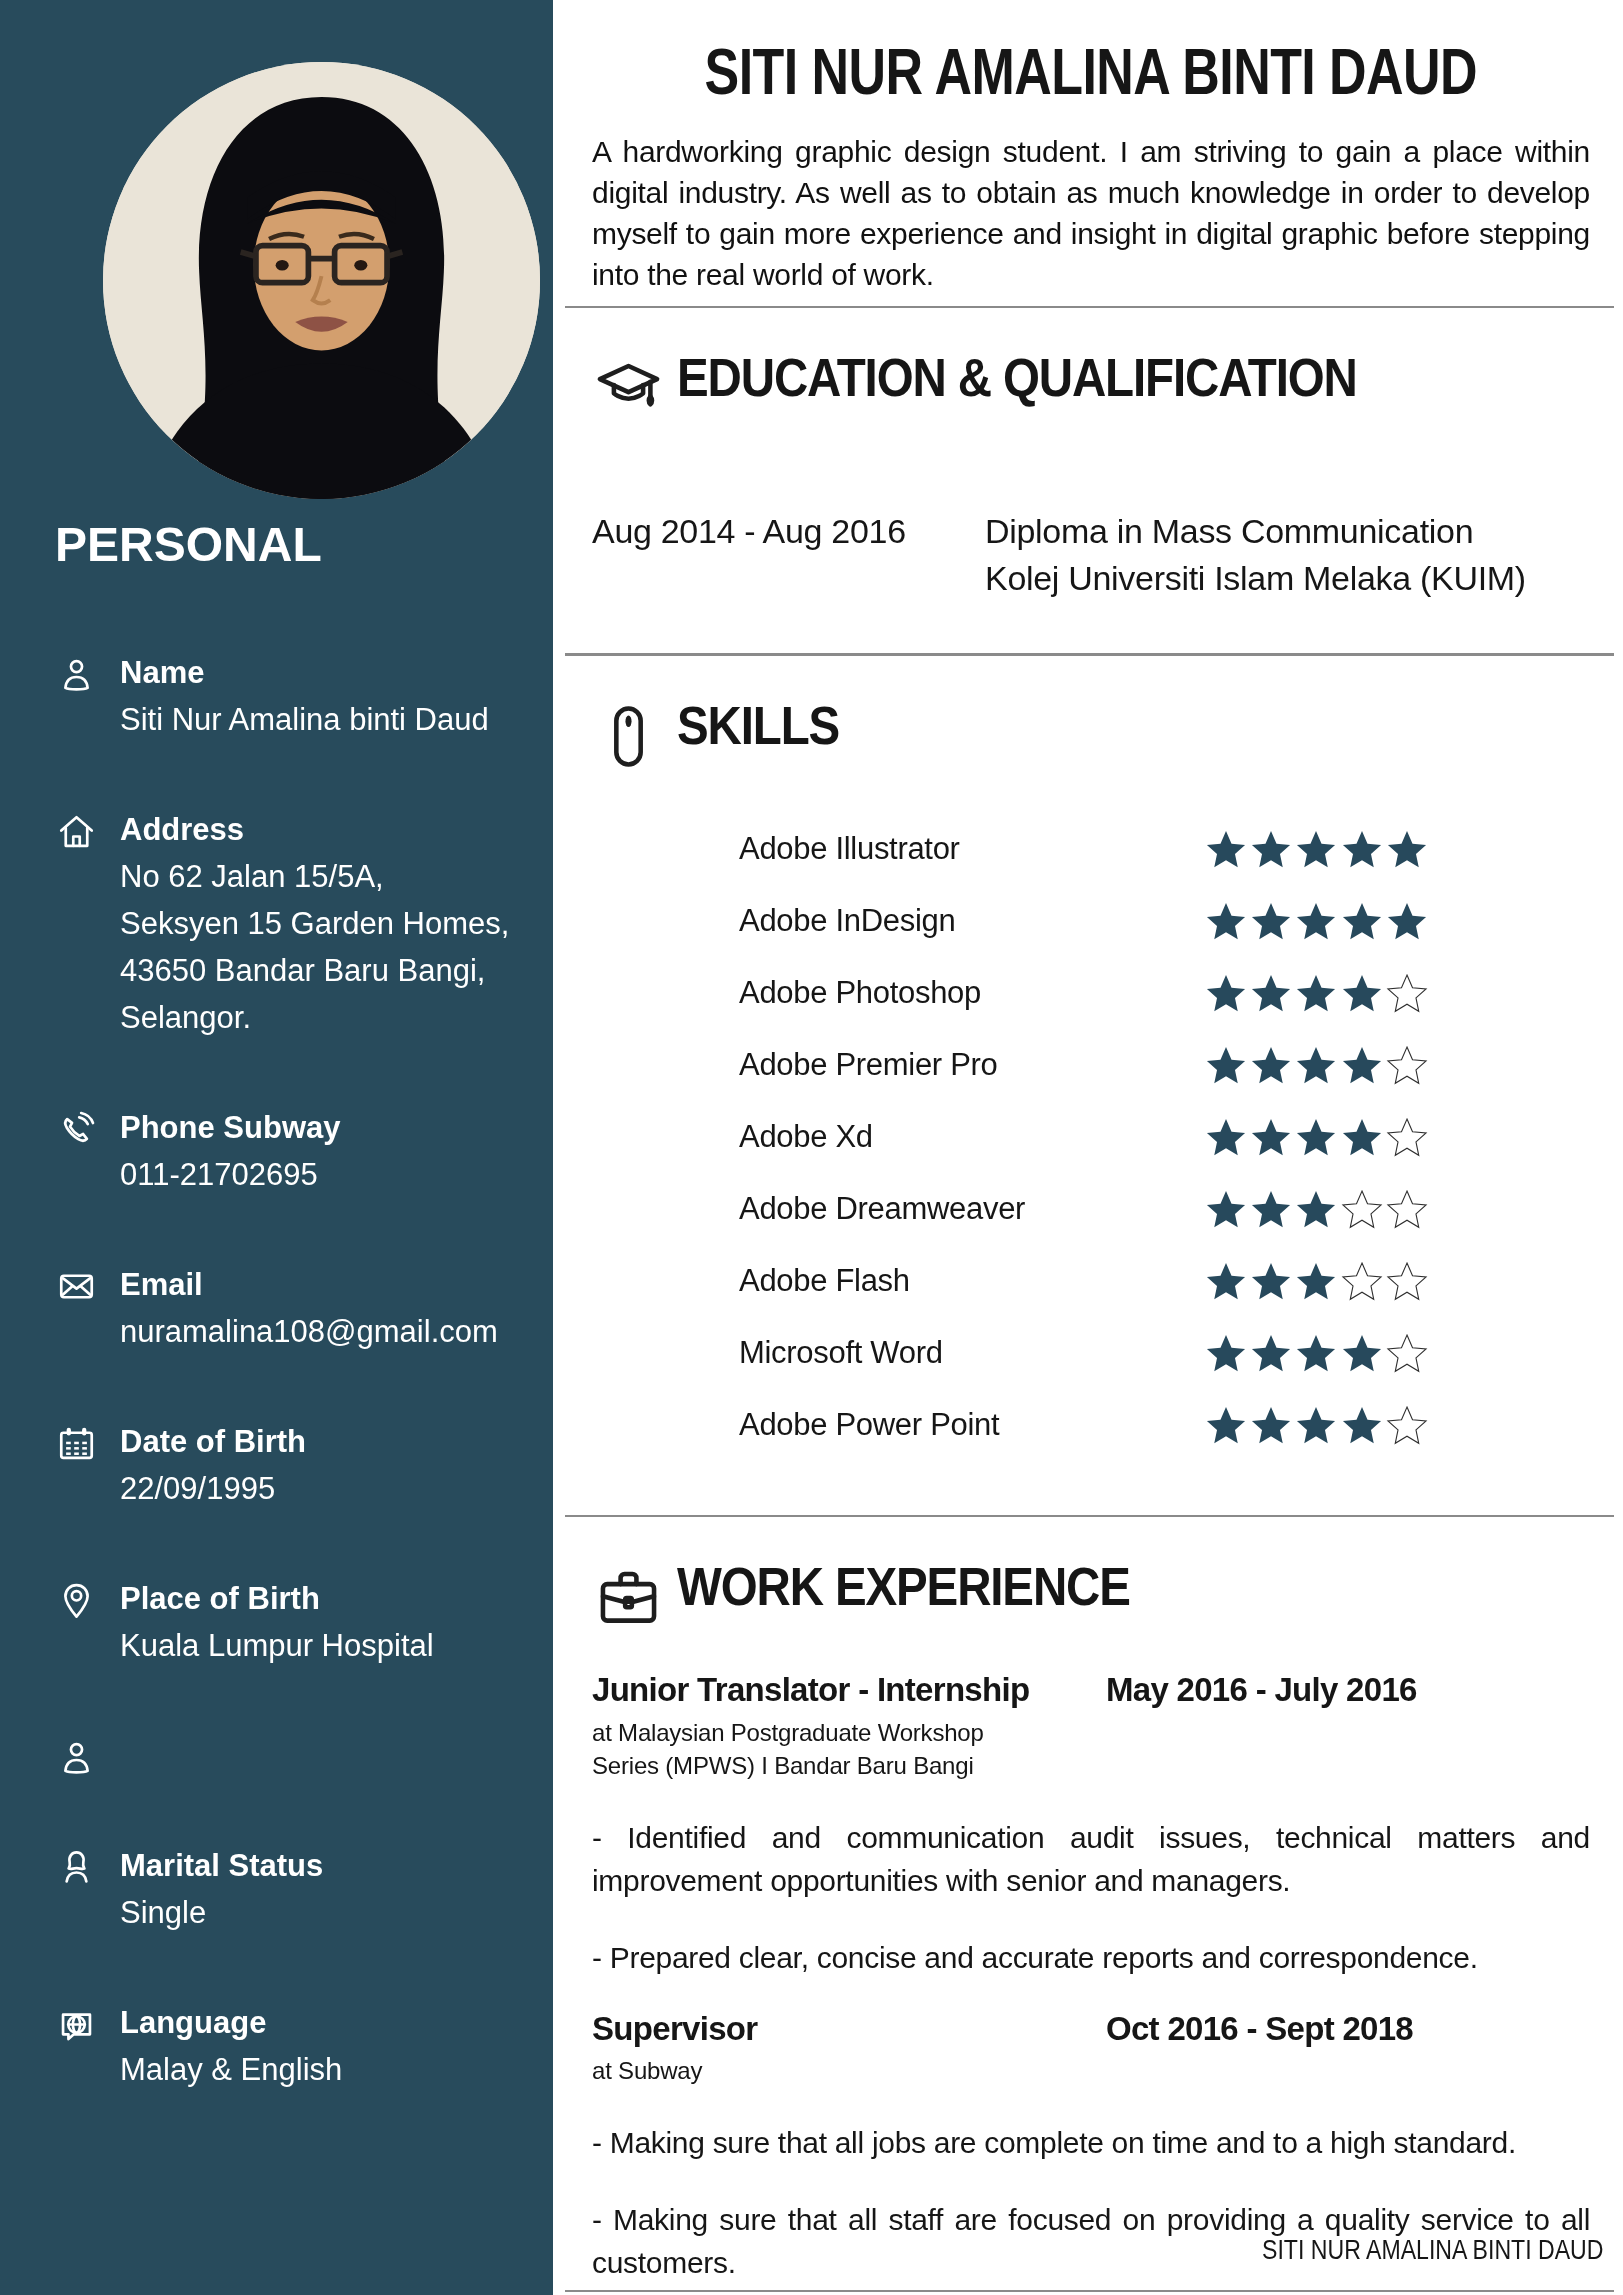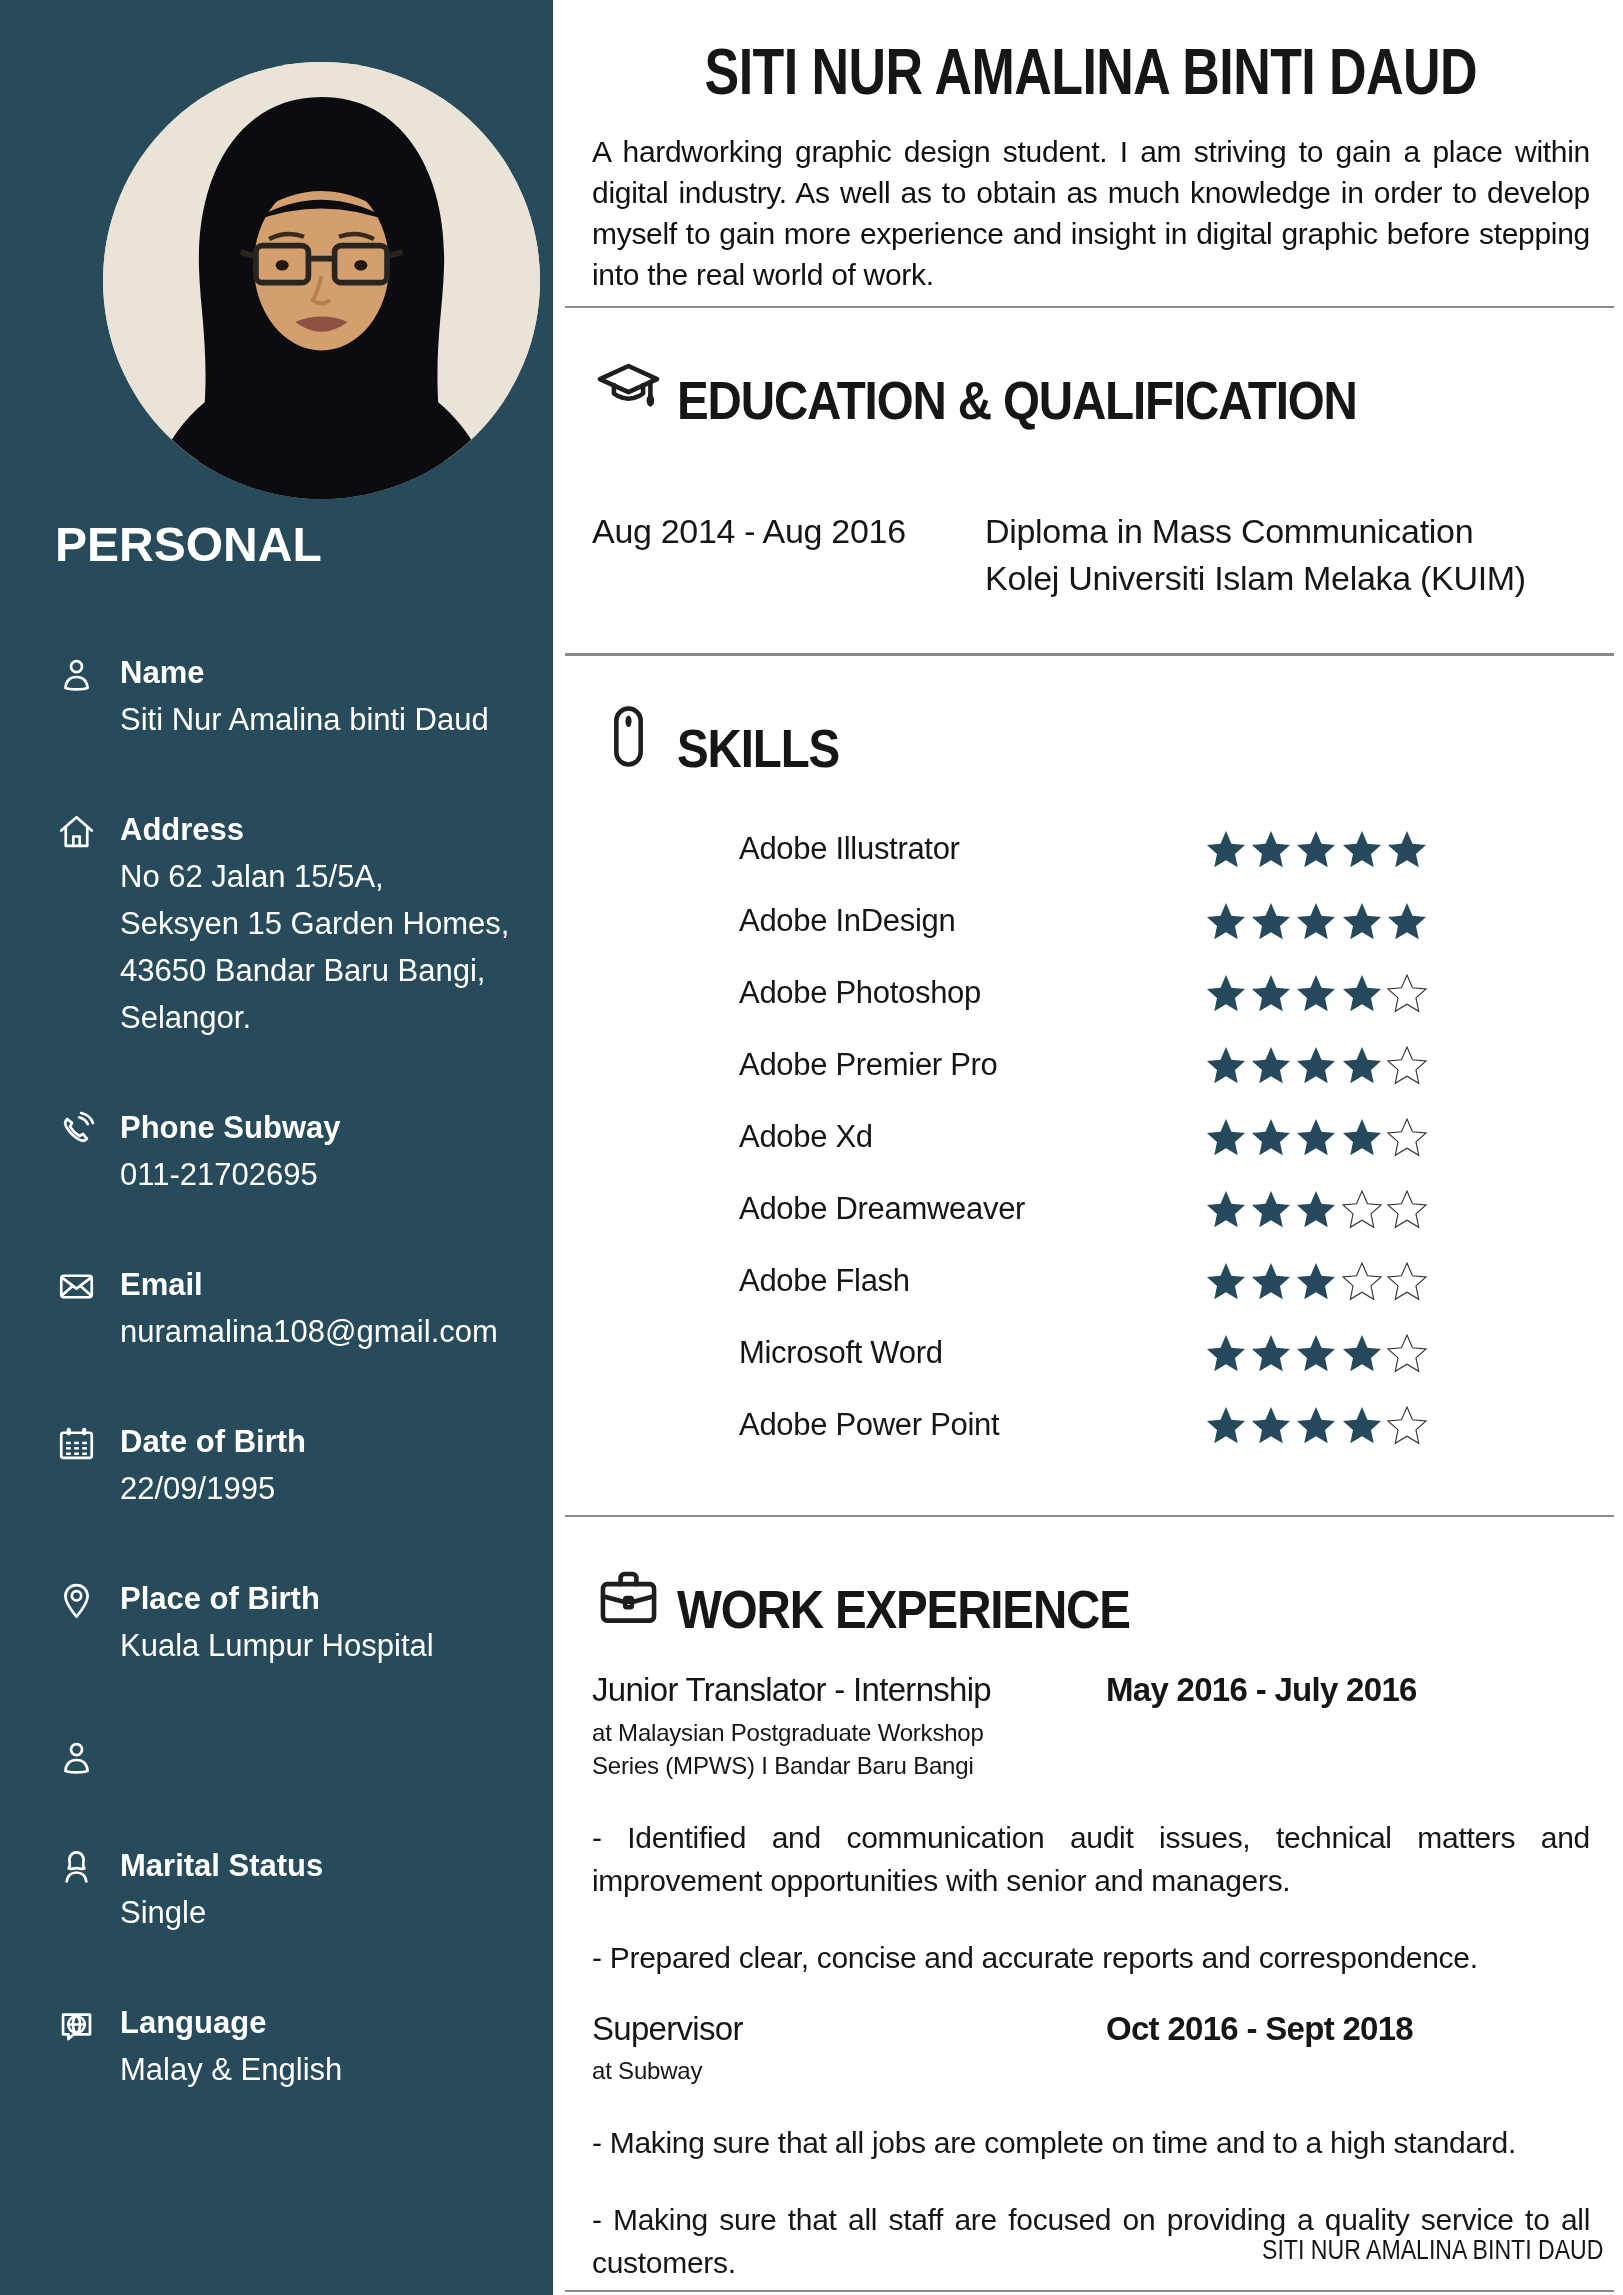--- a/index.html
+++ b/index.html
@@ -24,41 +24,41 @@
   .main{flex:1;padding:0 33px 0 39px;position:relative;}
   .name-title{margin:34px 0 0 0;text-align:center;font-size:65px;font-weight:bold;letter-spacing:-0.7px;white-space:nowrap;}
   .name-title span{display:inline-block;transform:scaleX(.8);transform-origin:center;}
   .summary{margin:22px 0 0 0;font-size:30px;line-height:41px;letter-spacing:-0.3px;text-align:justify;color:#111;}
   .rule{border:none;height:2.6px;background:#8a8a8a;margin:0 -23.6px 0 -27.5px;}
   .r1{margin-top:10.5px;}
   .r2{margin-top:51px;}
   .r3{margin-top:54px;}
   .rule-bottom{position:absolute;left:11.8px;right:9.2px;bottom:2.6px;height:2.6px;background:#8a8a8a;}
 
-  .sec-head{display:flex;align-items:flex-end;margin-top:38px;}
+  .sec-head{display:flex;align-items:flex-start;margin-top:38px;}
   .sec-icon{width:73px;min-width:73px;height:85px;display:flex;align-items:center;justify-content:center;}
   .sec-icon svg{width:73px;height:85px;stroke:#1e1e1e;fill:none;stroke-width:1.5;stroke-linecap:round;stroke-linejoin:round;}
   .sec-title{margin:0 0 0 11.8px;font-size:54px;font-weight:bold;letter-spacing:-1.3px;white-space:nowrap;}
   .sec-title span{display:inline-block;transform:scaleX(.88);transform-origin:left center;}
 
   .edu-row{display:flex;margin-top:77px;font-size:34px;line-height:47px;letter-spacing:-0.3px;}
   .edu-dates{width:393px;min-width:393px;}
   .edu-degree div{white-space:nowrap;}
 
   .skills-list{margin-top:34px;}
   .skill-row{display:flex;align-items:center;height:72px;}
   .skill-name{margin-left:147px;font-size:31px;letter-spacing:-0.3px;flex:1;}
   .stars{display:flex;align-items:center;margin-right:161px;}
   .star{width:44px;height:44px;margin-left:1.3px;}
   .star polygon{fill:var(--star-fill,#27495c);}
   .star.e polygon{fill:#ffffff;stroke:#2f2f2f;stroke-width:.6;}
 
   .job{margin-top:0;}
   .job-head{display:flex;margin-top:31px;align-items:baseline;}
-  .job-title{font-size:33px;font-weight:normal;letter-spacing:-0.7px;width:514px;min-width:514px;}
+  .job-title{font-size:33px;font-weight:bold;letter-spacing:-0.7px;width:514px;min-width:514px;}
   .job-dates{font-size:33px;font-weight:bold;letter-spacing:-0.7px;}
   .job-sub{margin-top:6.5px;font-size:24px;line-height:33px;letter-spacing:-0.2px;}
   .job-bullet{margin-top:34px;font-size:30px;line-height:43px;letter-spacing:-0.3px;text-align:justify;}
   .footer-name{position:absolute;right:19.6px;bottom:29px;font-size:27.5px;letter-spacing:0;white-space:nowrap;}
   .footer-name span{display:inline-block;transform:scaleX(.84);transform-origin:right center;}
 </style>
 </head>
 <body>
 
 <div class="page">

